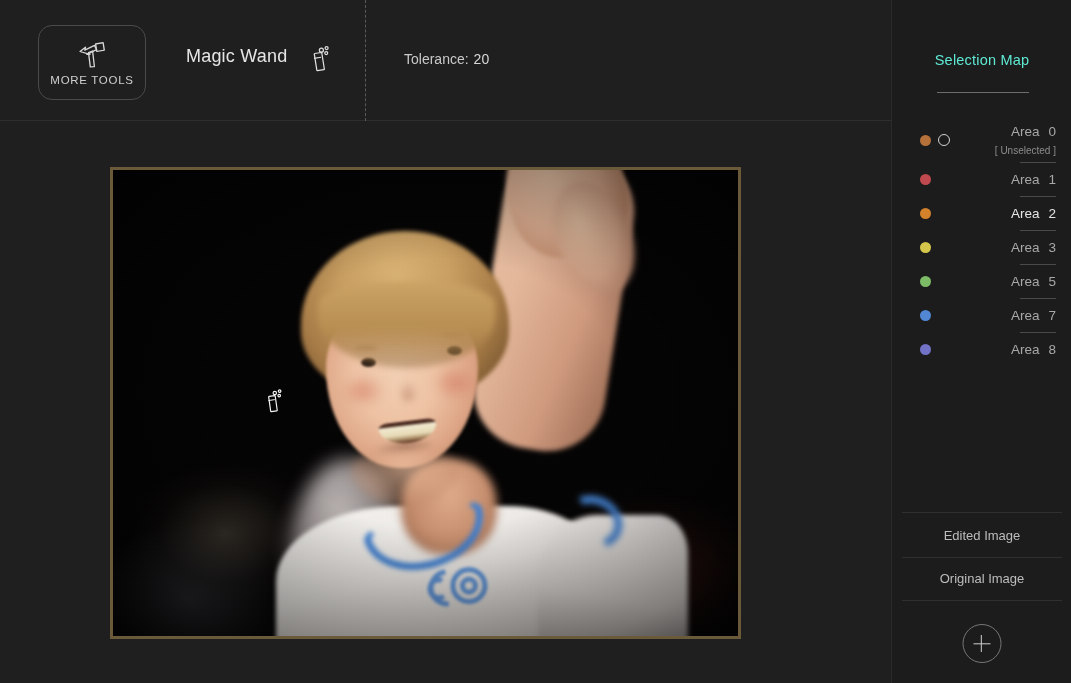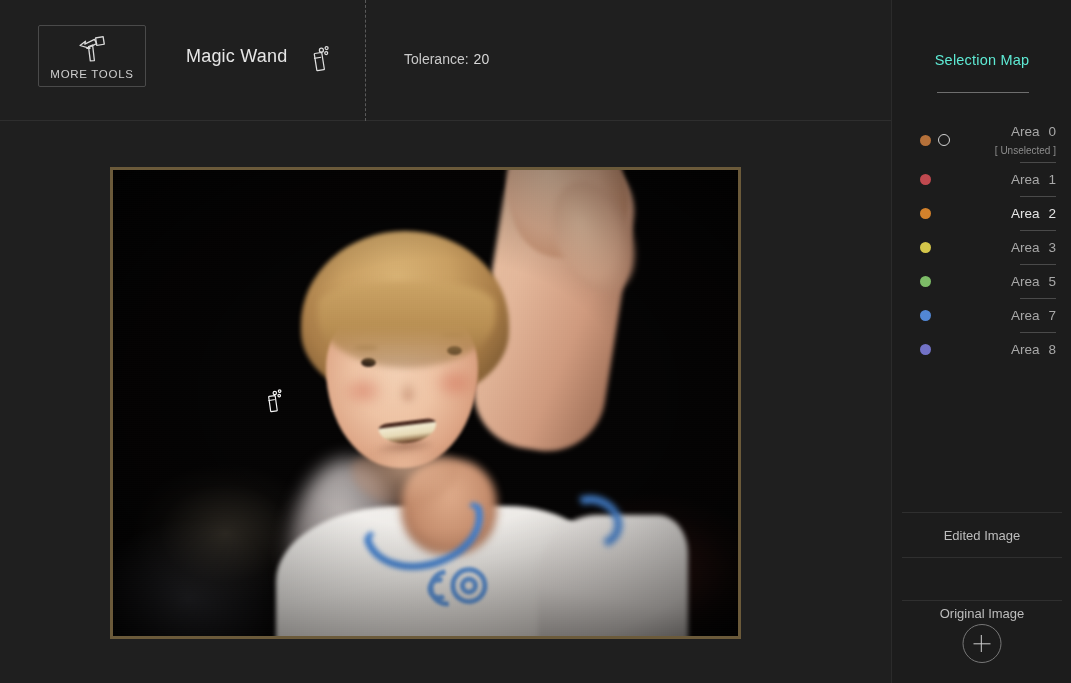--- a/index.html
+++ b/index.html
@@ -27,23 +27,23 @@
     width: 891px;
     height: 121px;
     background: #1f1f1f;
     border-bottom: 1px solid #2e2e2e;
   }
 
   #more-tools-btn {
     position: absolute;
     left: 38px; top: 25px;
     width: 108px;
-    height: 62px;
+    height: 75px;
     border: 1px solid #4a4a4a;
-    border-radius: 2px;
+    border-radius: 14px;
     background: transparent;
     display: flex;
     flex-direction: column;
     align-items: center;
     justify-content: center;
     cursor: pointer;
   }
   #more-tools-btn .hammer-wrap {
     width: 34px; height: 32px;
     display: flex; align-items: center; justify-content: center;
@@ -461,21 +461,21 @@
   .img-btn {
     position: absolute;
     left: 0;
     width: 180px;
     text-align: center;
     font-size: 13px;
     color: #bdbdbd;
     cursor: pointer;
   }
   #edited-image-btn { top: 528px; }
-  #original-image-btn { top: 571px; margin-top: 35px; }
+  #original-image-btn { top: 571px; }
 
   #add-button {
     position: absolute;
     left: 50%;
     top: 624px;
     transform: translateX(-50%);
     width: 39px; height: 39px;
     border: 1px solid #777;
     border-radius: 50%;
     cursor: pointer;

